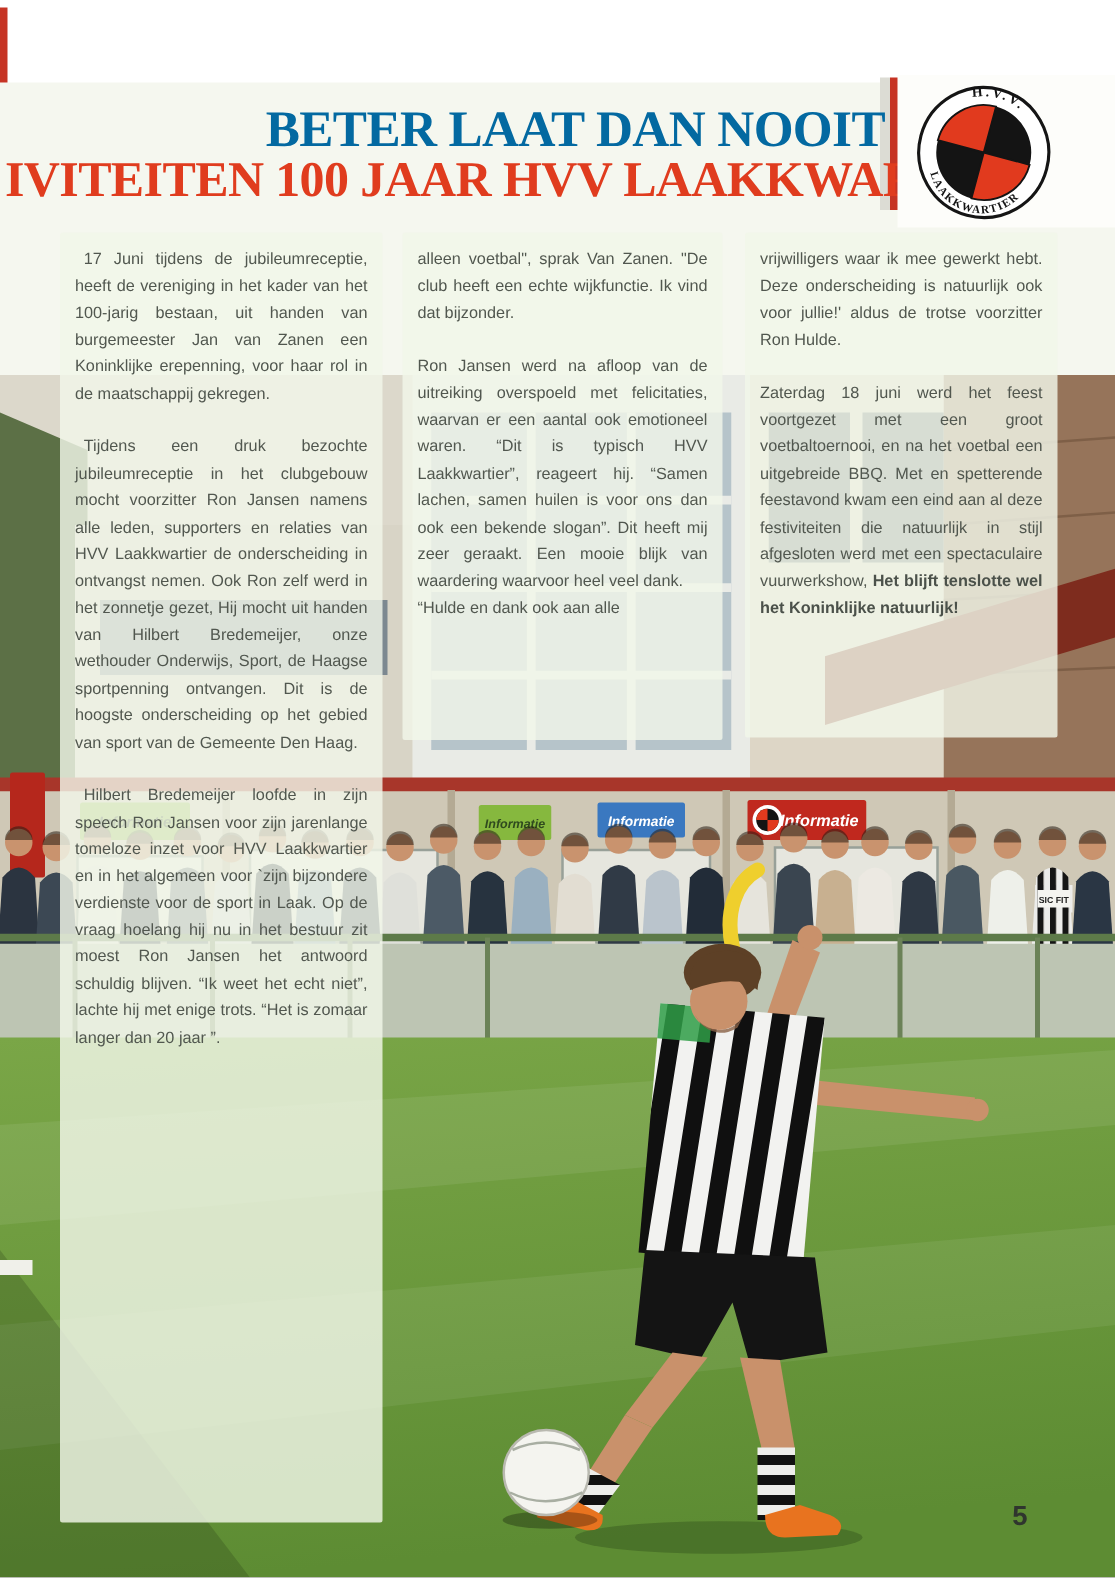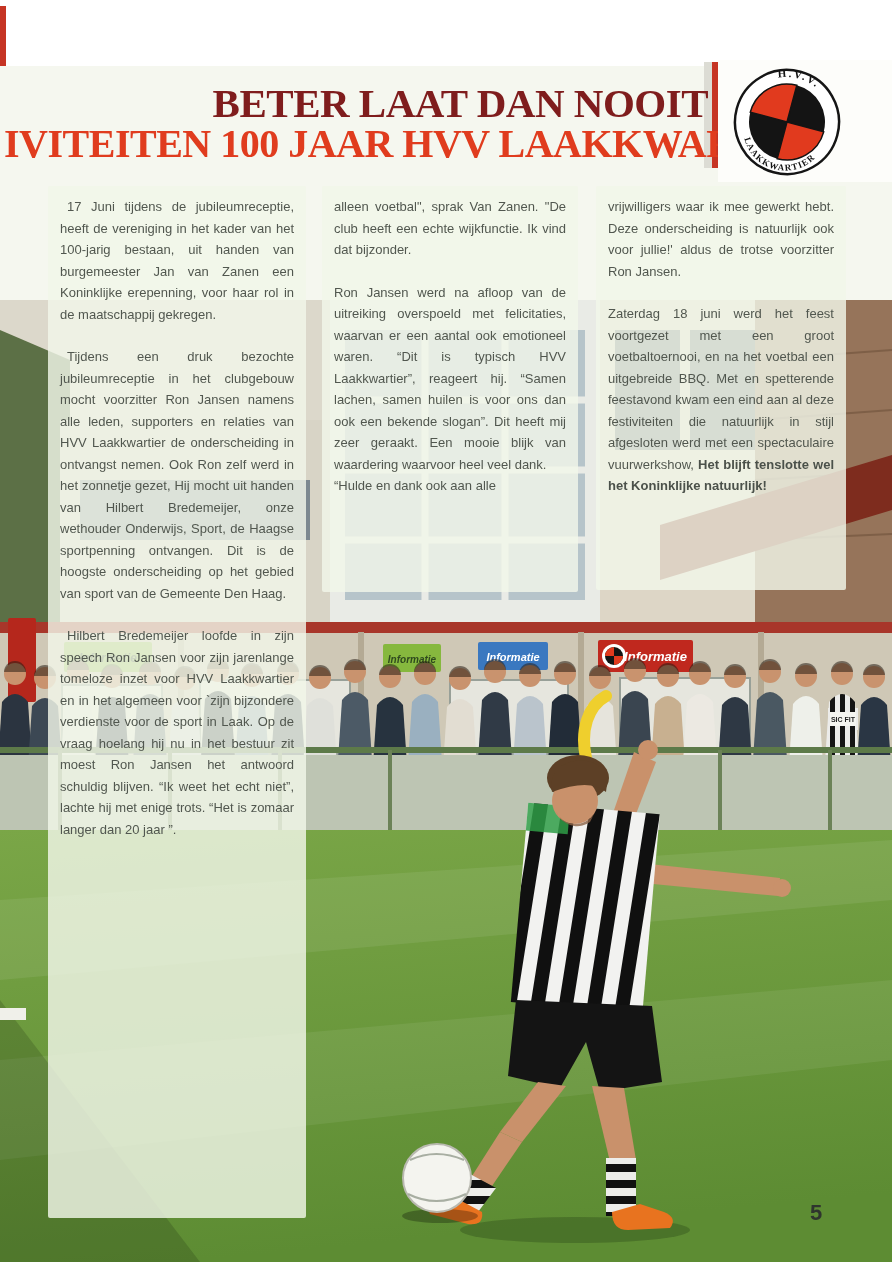--- a/index.html
+++ b/index.html
@@ -2,21 +2,21 @@
 <html><head>
 <meta charset="utf-8">
 <style>
   html,body{margin:0;padding:0;background:#888;}
   .page{position:relative;width:892px;height:1262px;background:#ffffff;overflow:hidden;
         font-family:"Liberation Sans",sans-serif;}
   .paper-bg{position:absolute;left:0;top:66px;width:892px;height:1196px;background:#f5f7ef;}
   .corner-strip{position:absolute;left:0;top:6px;width:6px;height:60px;background:#c63424;}
   .title-line1{position:absolute;left:200px;top:82px;width:508px;text-align:right;
                font-family:"Liberation Serif",serif;font-weight:bold;font-size:41px;
-               line-height:42px;color:#7f1d1d;letter-spacing:-0.5px;white-space:nowrap;}
+               line-height:42px;color:#0369a1;letter-spacing:-0.5px;white-space:nowrap;}
   .title-line2{position:absolute;left:4px;top:122px;width:760px;
                font-family:"Liberation Serif",serif;font-weight:bold;font-size:40px;
                line-height:44px;color:#e03c1e;letter-spacing:-0.5px;white-space:nowrap;}
   .title-shadow{position:absolute;left:704px;top:62px;width:8px;height:106px;background:#dcdcd4;}
   .title-bar{position:absolute;left:712px;top:62px;width:9px;height:106px;background:#c63424;}
   .logo-bg{position:absolute;left:718px;top:60px;width:174px;height:122px;background:#fdfdfa;}
   .logo{position:absolute;left:722px;top:62px;}
   .photo{position:absolute;left:0;top:300px;width:892px;height:962px;}
   .panel{position:absolute;background:rgba(241,246,233,0.82);border-radius:2px;
          padding:10px 12px 0 12px;box-sizing:border-box;color:#51574f;
@@ -287,18 +287,18 @@
     <p class="indent">Hilbert Bredemeijer loofde in zijn speech Ron Jansen voor zijn jarenlange tomeloze inzet voor HVV Laakkwartier en in het algemeen voor `zijn bijzondere verdienste voor de sport in Laak. Op de vraag hoelang hij nu in het bestuur zit moest Ron Jansen het antwoord schuldig blijven. “Ik weet het echt niet”, lachte hij met enige trots. “Het is zomaar langer dan 20 jaar ”.</p>
   </div>
 
   <div class="panel panel2">
     <p>alleen voetbal", sprak Van Zanen. "De club heeft een echte wijkfunctie. Ik vind dat bijzonder.</p>
     <p>Ron Jansen werd na afloop van de uitreiking overspoeld met felicitaties, waarvan er een aantal ook emotioneel waren. “Dit is typisch HVV Laakkwartier”, reageert hij. “Samen lachen, samen huilen is voor ons dan ook een bekende slogan”. Dit heeft mij zeer geraakt. Een mooie blijk van waardering waarvoor heel veel dank.
 “Hulde en dank ook aan alle</p>
   </div>
 
   <div class="panel panel3">
-    <p>vrijwilligers waar ik mee gewerkt hebt. Deze onderscheiding is natuurlijk ook voor jullie!' aldus de trotse voorzitter Ron Jansen.</p>
+    <p>vrijwilligers waar ik mee gewerkt hebt. Deze onderscheiding is natuurlijk ook voor jullie!' aldus de trotse voorzitter Ron Hulde.</p>
     <p><span>Zaterdag 18 juni werd het feest voortgezet met een groot voetbaltoernooi, en na het voetbal een uitgebreide BBQ. Met en spetterende feestavond kwam een eind aan al deze festiviteiten die natuurlijk in stijl afgesloten werd met een spectaculaire vuurwerkshow, </span><strong>Het blijft tenslotte wel het Koninklijke natuurlijk!</strong></p>
   </div>
 
   <div class="page-number">5</div>
 </div>
 
 </body></html>

